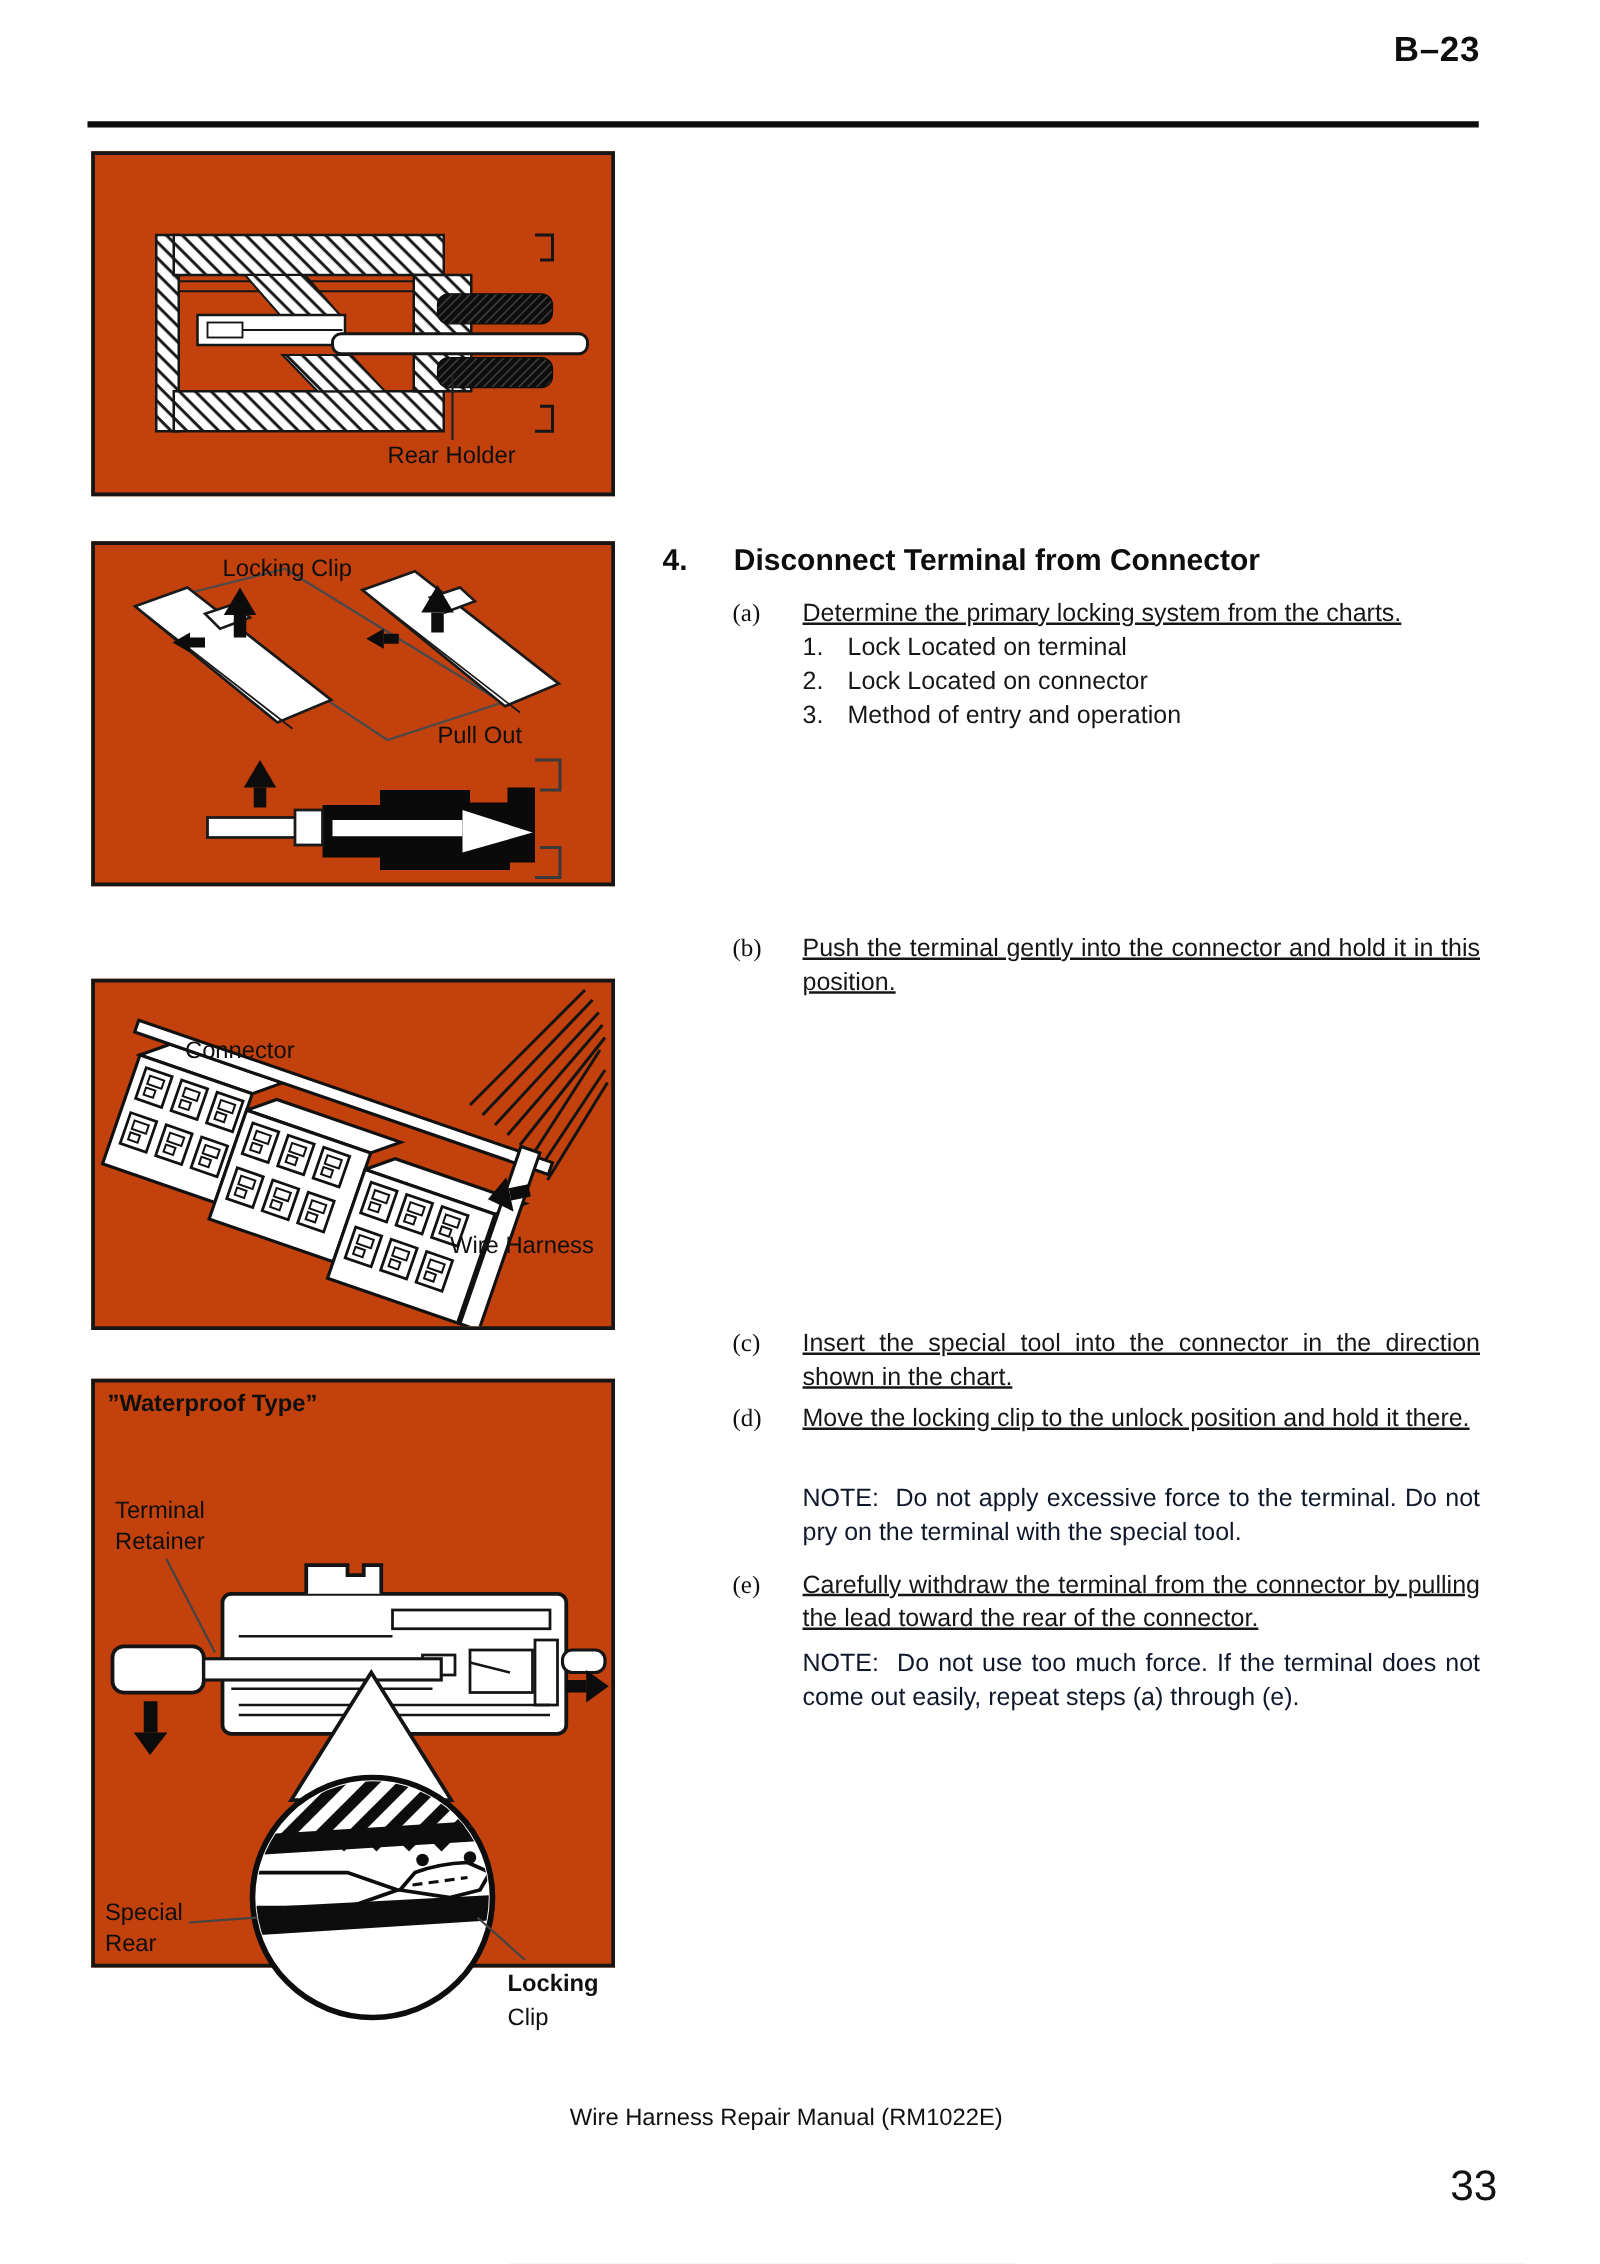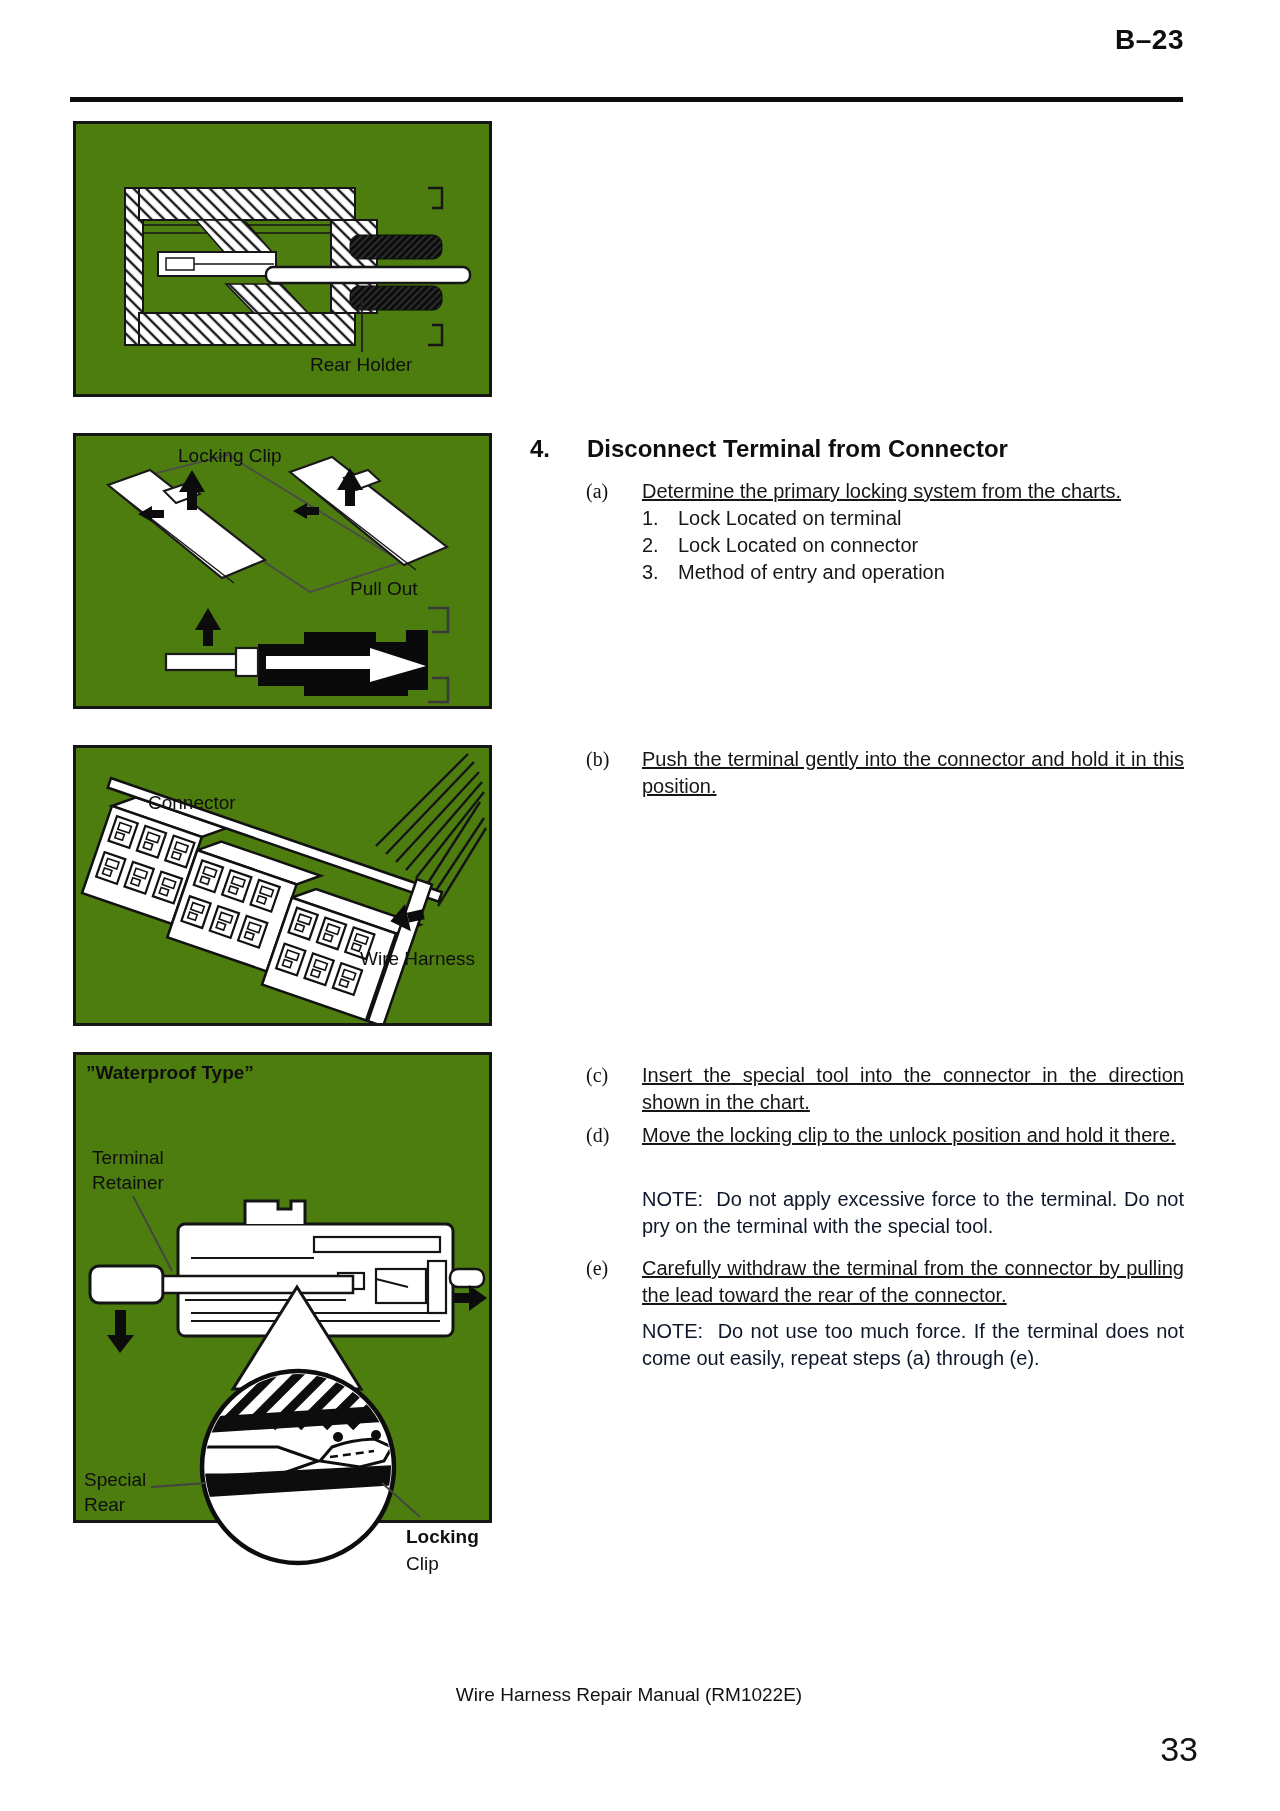--- a/index.html
+++ b/index.html
@@ -3,21 +3,21 @@
 <meta charset="utf-8">
 <style>
   html,body{margin:0;padding:0;background:#e8e8e8;}
   .page{position:relative;width:1280px;height:1811px;background:#ffffff;overflow:hidden;
         font-family:"Liberation Sans",sans-serif;color:#141414;}
   .abs{position:absolute;}
   .pageref{top:24px;right:96px;font-size:28px;font-weight:bold;letter-spacing:.5px;color:#0e0e0e;}
   .doctitle{top:68px;left:72px;width:1111px;text-align:center;font-size:20.5px;font-weight:bold;
             letter-spacing:.3px;color:#0e0e0e;white-space:nowrap;}
   .rule{top:97px;left:70px;width:1113px;height:5px;background:#0d0d0d;}
-  .figbox{position:absolute;left:73px;width:419px;border:3px solid #161616;background:#4d7c0f;box-sizing:border-box;}
+  .figbox{position:absolute;left:73px;width:419px;border:3px solid #161616;background:#c2410c;box-sizing:border-box;}
   .figlabel{position:absolute;font-size:19px;line-height:25px;color:#0f0f0f;white-space:nowrap;}
   .figlabel.b{font-weight:bold;}
   .fig-svg{position:absolute;left:0;top:0;}
   .h-num{top:435px;left:530px;font-size:24px;font-weight:bold;color:#0e0e0e;}
   .h-title{top:435px;left:587px;font-size:24px;font-weight:bold;color:#0e0e0e;white-space:nowrap;}
   .step{position:absolute;left:586px;width:604px;display:flex;}
   .step-label{width:56px;flex:none;font-family:"Liberation Serif",serif;font-size:20px;line-height:27px;color:#111;}
   .step-body{width:542px;font-size:20px;line-height:27px;text-align:justify;color:#161616;}
   .step-body p{margin:0;text-decoration:underline;}
   .sublist{text-align:left;}
@@ -112,21 +112,21 @@
       <rect x="160" y="212" width="22" height="28" fill="#ffffff" stroke="#1a1a1a" stroke-width="2.2"></rect>
       <g>
         <rect x="127" y="194" width="10" height="16" fill="#0c0c0c"></rect>
         <polygon points="119,194 145,194 132,172" fill="#0c0c0c"></polygon>
       </g>
     </svg>
     <div class="figlabel" style="left:102px;top:7px;">Locking Clip</div>
     <div class="figlabel" style="left:274px;top:140px;">Pull Out</div>
   </div>
 
-  <div class="figbox" style="top:745px;height:281px;padding-left:13px;">
+  <div class="figbox" style="top:783px;height:281px;padding-left:13px;">
     <svg class="fig-svg" width="413" height="275" viewBox="0 0 413 275">
       <defs>
         <g id="cav">
           <rect width="22" height="26" fill="#ffffff" stroke="#111" stroke-width="2.2"></rect>
           <rect x="5" y="5" width="12" height="7" fill="none" stroke="#111" stroke-width="1.6"></rect>
           <rect x="5" y="15" width="8" height="6" fill="none" stroke="#111" stroke-width="1.6"></rect>
         </g>
       </defs>
       <g stroke="#141414" stroke-width="2.4">
         <line x1="300" y1="98" x2="392" y2="6"></line>
@@ -168,21 +168,21 @@
       </g>
       <g transform="rotate(-12 330 170)">
         <polygon points="314,170 332,156 332,184" fill="#0c0c0c"></polygon>
         <rect x="332" y="165" width="16" height="10" fill="#0c0c0c"></rect>
       </g>
     </svg>
     <div class="figlabel" style="left:72px;top:42px;">Connector</div>
     <div class="figlabel" style="left:284px;top:198px;">Wire Harness</div>
   </div>
 
-  <div class="figbox" style="top:1052px;height:471px;">
+  <div class="figbox" style="top:1103px;height:471px;">
     <svg class="fig-svg" width="413" height="587" viewBox="0 0 413 587">
       <defs>
         <clipPath id="magclip">
             <circle cx="222" cy="412" r="93"></circle>
           </clipPath>
       </defs>
       <g>
         <rect x="102" y="169" width="275" height="112" rx="7" fill="#ffffff" stroke="#141414" stroke-width="3"></rect>
         <path d="M169,169 V146 H202 V154 H215 V146 H229 V169" fill="#ffffff" stroke="#141414" stroke-width="3"></path>
         <rect x="238" y="182" width="126" height="15" fill="#ffffff" stroke="#141414" stroke-width="2.2"></rect>

